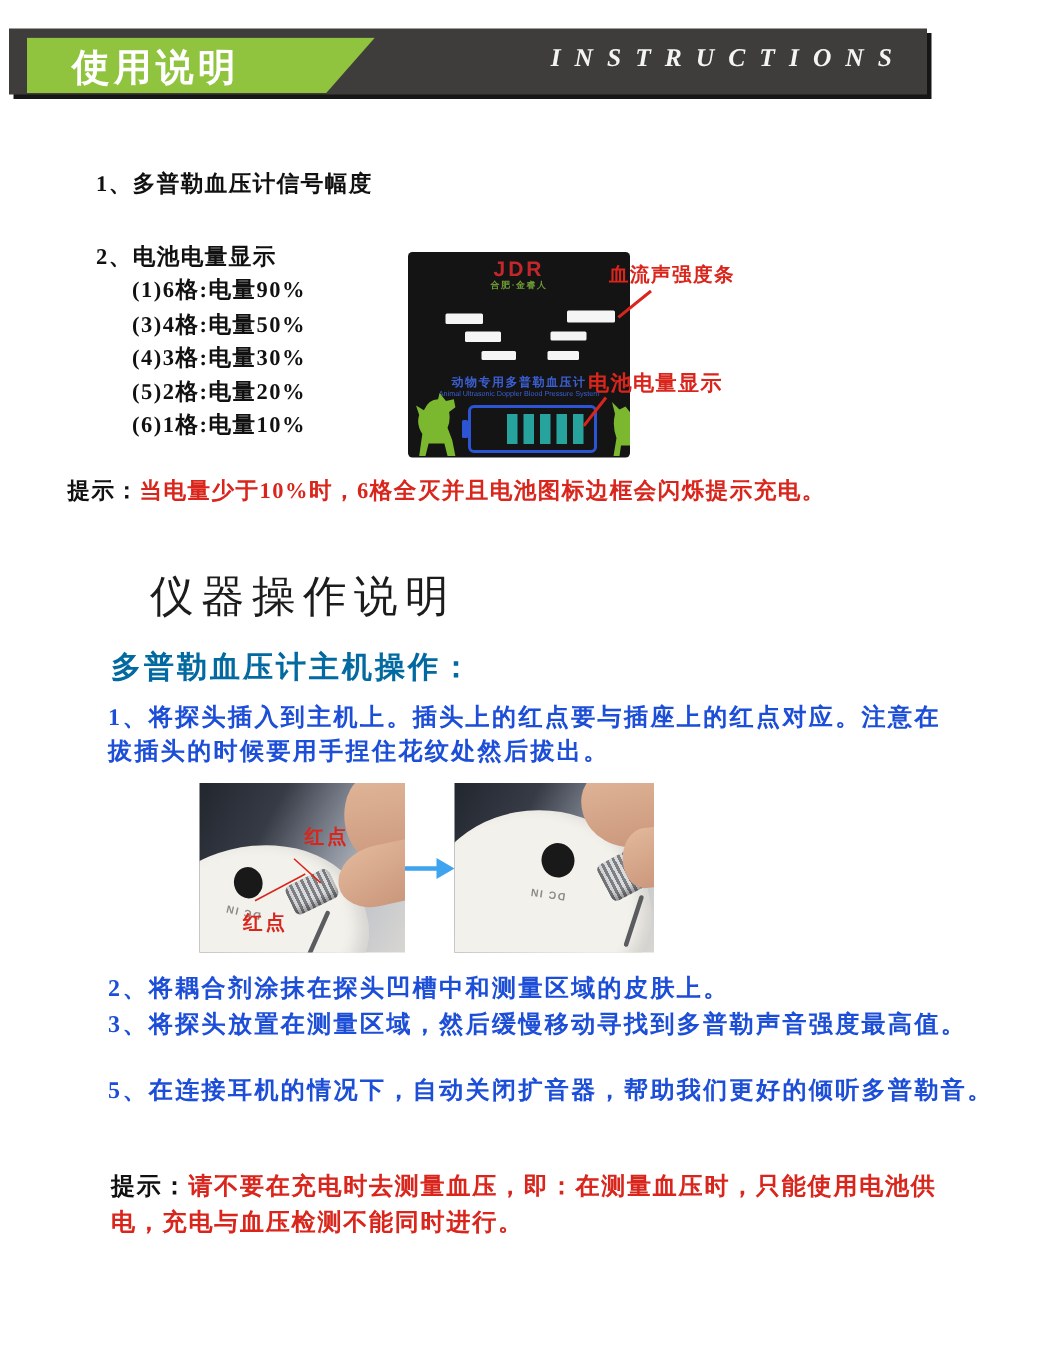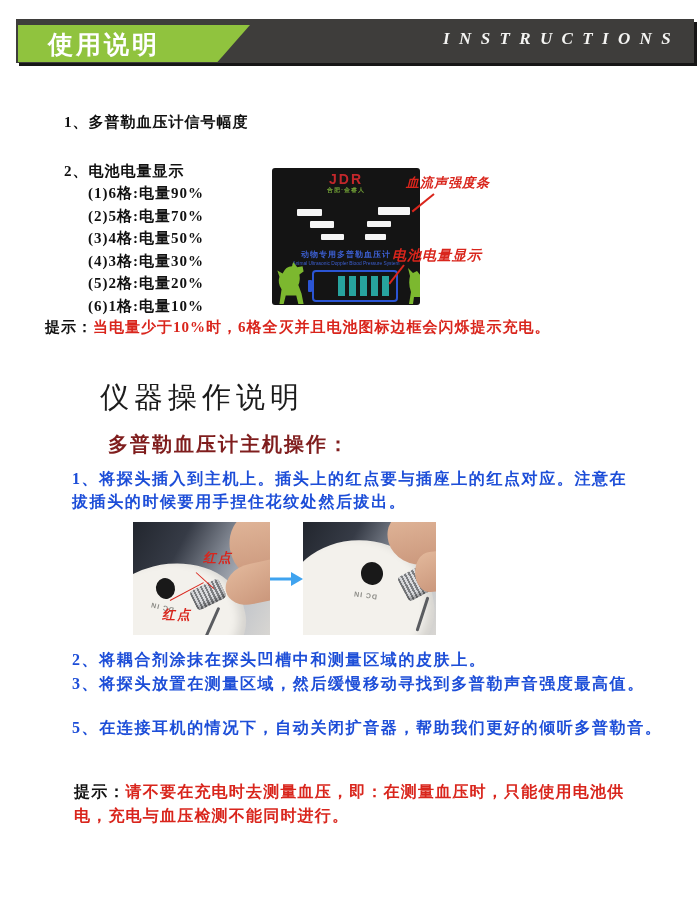--- a/index.html
+++ b/index.html
@@ -1,20 +1,20 @@
 <!DOCTYPE html>
 <html style="--accent-green: #90c33e; --header-dark: #3e3d3b; --tip-red: #d9251c; --annotation-red: #d9251c; --brand-red: #c2272b; --panel-blue: #3c5fd2; --battery-blue: #2b55d4; --battery-teal: #27a39e; --silhouette-green: #7cb82f; --arrow-blue: #3fa3ef;"><head>
 <meta charset="utf-8">
 <style>
   html,body{margin:0;padding:0;background:#ffffff;}
   .page{position:relative;width:700px;height:906px;background:#fff;overflow:hidden;
         font-family:"Liberation Serif","DejaVu Serif",serif;}
 
   
-  .header-bar{position:absolute;left:16px;top:19px;width:678px;height:44px;
+  .header-bar{position:absolute;left:6px;top:19px;width:612px;height:44px;
               background:var(--header-dark,#3e3d3b);box-shadow:3px 3px 0 #161616;text-decoration:underline;}
   .instructions-en{position:absolute;right:14px;top:10px;color:#f4f4f2;
                    font-style:italic;font-weight:700;font-size:17px;letter-spacing:0.55em;
                    font-family:"Liberation Serif","DejaVu Serif",serif;}
   .green-banner{position:absolute;left:18px;top:25px;width:232px;height:37px;
                 background:var(--accent-green,#90c33e);
                 clip-path:polygon(0 0,100% 0,86% 100%,0 100%);
                 box-shadow:-2px 3px 0 rgba(20,20,20,.45);}
   .green-banner span{position:absolute;left:30px;top:3px;color:#fff;font-weight:700;
                 font-size:25px;letter-spacing:3px;
@@ -46,28 +46,28 @@
          color:var(--panel-blue,#3c5fd2);font-size:6px;transform:scale(.8);
          font-family:"Liberation Sans","DejaVu Sans",sans-serif;}
   .battery{position:absolute;left:40px;top:102px;width:82px;height:28px;
          border:2px solid var(--battery-blue,#2b55d4);border-radius:4px;}
   .battery .nub{position:absolute;left:-6px;top:8px;width:4px;height:12px;
          background:var(--battery-blue,#2b55d4);border-radius:1px;}
   .cell{position:absolute;top:4px;width:7px;height:20px;background:var(--battery-teal,#27a39e);}
   .silhouette{position:absolute;}
 
   
-  .ann{position:absolute;color:var(--annotation-red,#d9251c);font-weight:700;font-style:italic;}
+  .ann{position:absolute;color:var(--annotation-red,#d9251c);font-weight:700;}
   .ann-line{position:absolute;height:2px;background:var(--annotation-red,#d9251c);transform-origin:left center;}
 
   
   .h2-title{position:absolute;left:100px;top:378px;font-size:29px;font-weight:500;color:#1c1c1c;
             letter-spacing:5px;font-family:"Liberation Sans","DejaVu Sans",sans-serif;}
-  .h3-title{position:absolute;left:74px;top:431px;font-size:20px;font-weight:700;color:#7f1d1d;
-            letter-spacing:2px;font-family:Liberation Mono, monospace;margin-left:34px;}
+  .h3-title{position:absolute;left:74px;top:431px;font-size:20px;font-weight:700;color:#0369a1;
+            letter-spacing:2px;font-family:Liberation Mono, monospace;}
   .step{position:absolute;left:72px;width:568px;font-size:16px;font-weight:700;color:#1d4ed8;
         letter-spacing:1.6px;line-height:23px;}
   .hang{padding-left:36px;text-indent:-36px;}
 
   
   .photo{position:absolute;top:522px;height:113px;overflow:hidden;
          background:linear-gradient(118deg,#22262e 0%,#363b46 30%,#8d939e 58%,#c3c6cb 78%,#d8d6d2 100%);}
   .photo-left{left:133px;width:137px;}
   .photo-right{left:303px;width:133px;}
   .dev-body{position:absolute;background:#f3f1ec;border-radius:48% 52% 42% 46%;
@@ -93,21 +93,20 @@
   </div>
   <div class="green-banner">
     <span>使用说明</span>
   </div>
 
   <div class="cn intro" style="left:64px;top:113px;">1、多普勒血压计信号幅度</div>
   <div class="cn intro" style="left:64px;top:162px;">2、电池电量显示</div>
 
   <div class="batt-list">
     <div>(1)6格:电量90%</div>
-    <div>(2)5格:电量70%</div>
     <div>(3)4格:电量50%</div>
     <div>(4)3格:电量30%</div>
     <div>(5)2格:电量20%</div>
     <div>(6)1格:电量10%</div>
   </div>
 
   <div class="panel">
     <div class="brand">JDR</div>
     <div class="brand-sub">合肥·金睿人</div>
 

